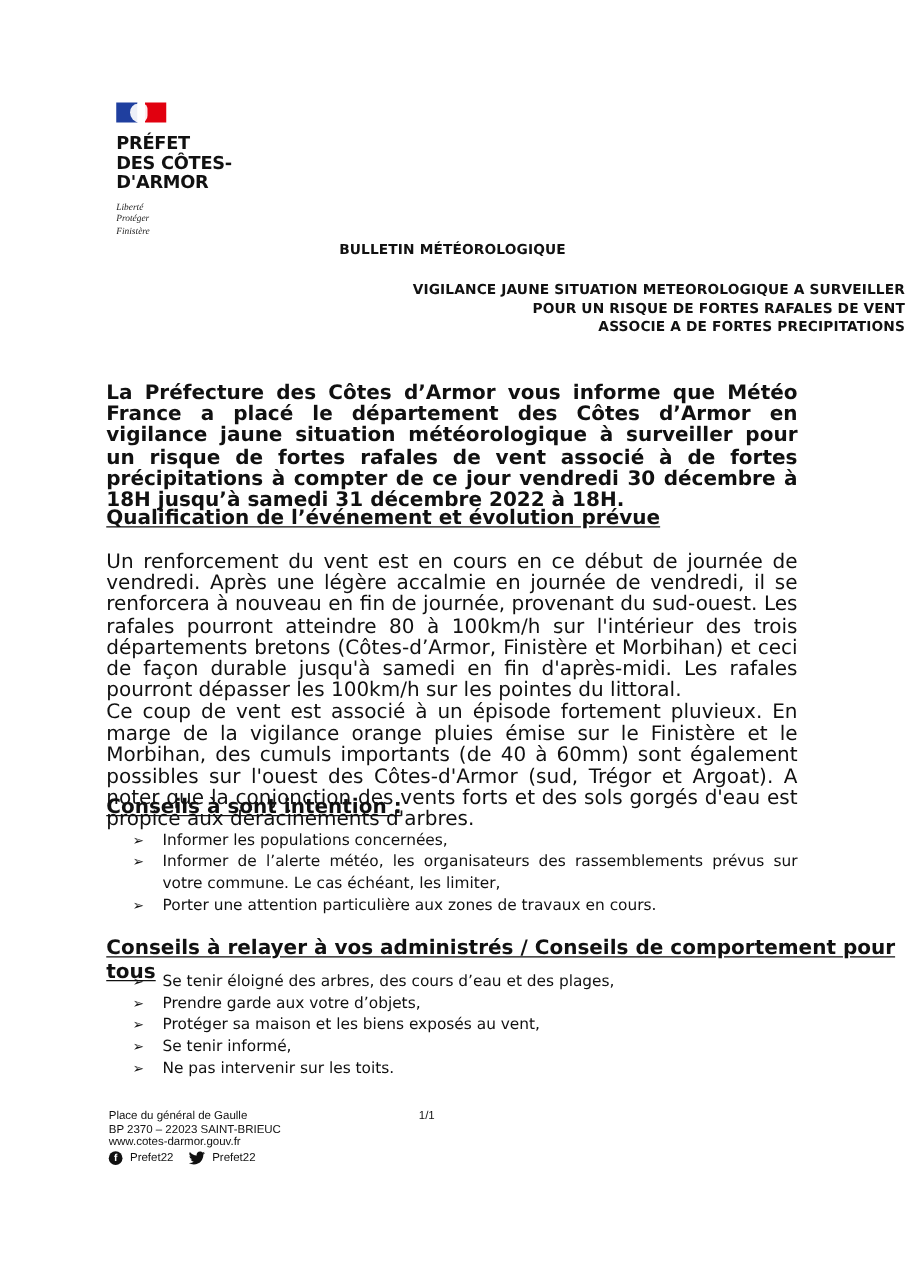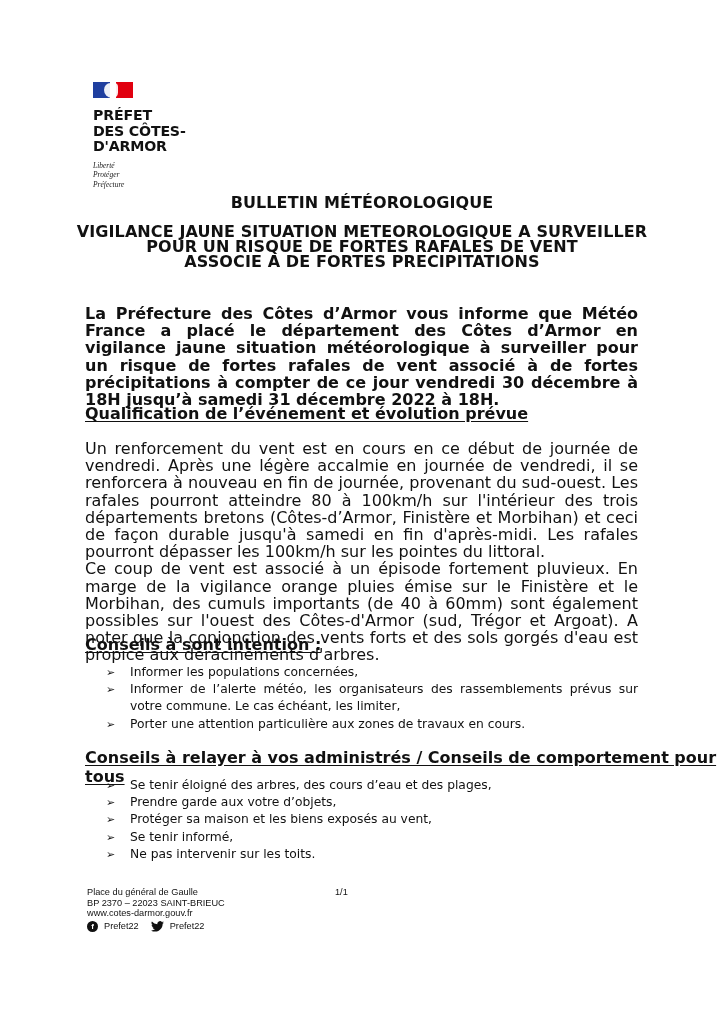--- a/index.html
+++ b/index.html
@@ -10,24 +10,24 @@
   .logo { position: absolute; left: 93px; top: 82px; }
   .flag { width: 40px; height: 16px; position: relative; }
   .flag .blue { position: absolute; left: 0; top: 0; width: 17px; height: 16px; background: #1f3f9f; }
   .flag .white { position: absolute; left: 17px; top: 0; width: 6px; height: 16px; background: #fff; }
   .flag .red { position: absolute; left: 23px; top: 0; width: 17px; height: 16px; background: #e1000f; }
   .flag .profile { position: absolute; left: 11px; top: 1px; width: 14px; height: 15px; background: #fff; border-radius: 50% 30% 40% 60%; opacity: 0.92; }
   .logo-title { margin-top: 10px; font-family: "DejaVu Sans", sans-serif; font-weight: bold; font-size: 14.2px; line-height: 15.5px; letter-spacing: -0.2px; color: #111; }
   .logo-motto { margin-top: 6px; font-family: "Liberation Serif", serif; font-style: italic; font-size: 7.5px; line-height: 9.5px; color: #222; }
 
   
-  .title { position: absolute; left: 0; width: 724px; text-align: center; font-weight: bold; font-size: 16px; letter-spacing: 0.1px; color: #111; }
+  .title { position: absolute; left: 0; width: 724px; text-align: center; font-weight: bold; font-size: 11px; letter-spacing: 0.1px; color: #111; }
   .t1 { top: 193px; }
   .t2 { top: 224px; line-height: 15px; }
-  .t2 div { height: 15px; }
+  .t2 div { height: 15px; text-align: right; }
 
   
   .block { position: absolute; left: 85px; width: 553px; font-size: 16px; line-height: 17.2px; text-align: justify; color: #111; }
   .intro { top: 305px; font-weight: bold; }
   .heading { position: absolute; left: 85px; font-weight: bold; font-size: 16px; text-decoration: underline; text-underline-offset: 2px; color: #111; }
   .h1 { top: 404px; }
   .evo { top: 440px; }
   .h2 { top: 635px; }
   .h3 { top: 748px; }
 
@@ -58,21 +58,21 @@
         <div class="profile"></div>
     </div>
     <div class="logo-title">
       <div>PRÉFET</div>
       <div>DES CÔTES-</div>
       <div>D'ARMOR</div>
     </div>
     <div class="logo-motto">
       <div>Liberté</div>
       <div>Protéger</div>
-      <div>Préfecture</div>
+      <div>Finistère</div>
     </div>
   </div>
 
   <div class="title t1">BULLETIN MÉTÉOROLOGIQUE</div>
   <div class="title t2">
     <div>VIGILANCE JAUNE SITUATION METEOROLOGIQUE A SURVEILLER</div>
     <div>POUR UN RISQUE DE FORTES RAFALES DE VENT</div>
     <div>ASSOCIE A DE FORTES PRECIPITATIONS</div>
   </div>
 

